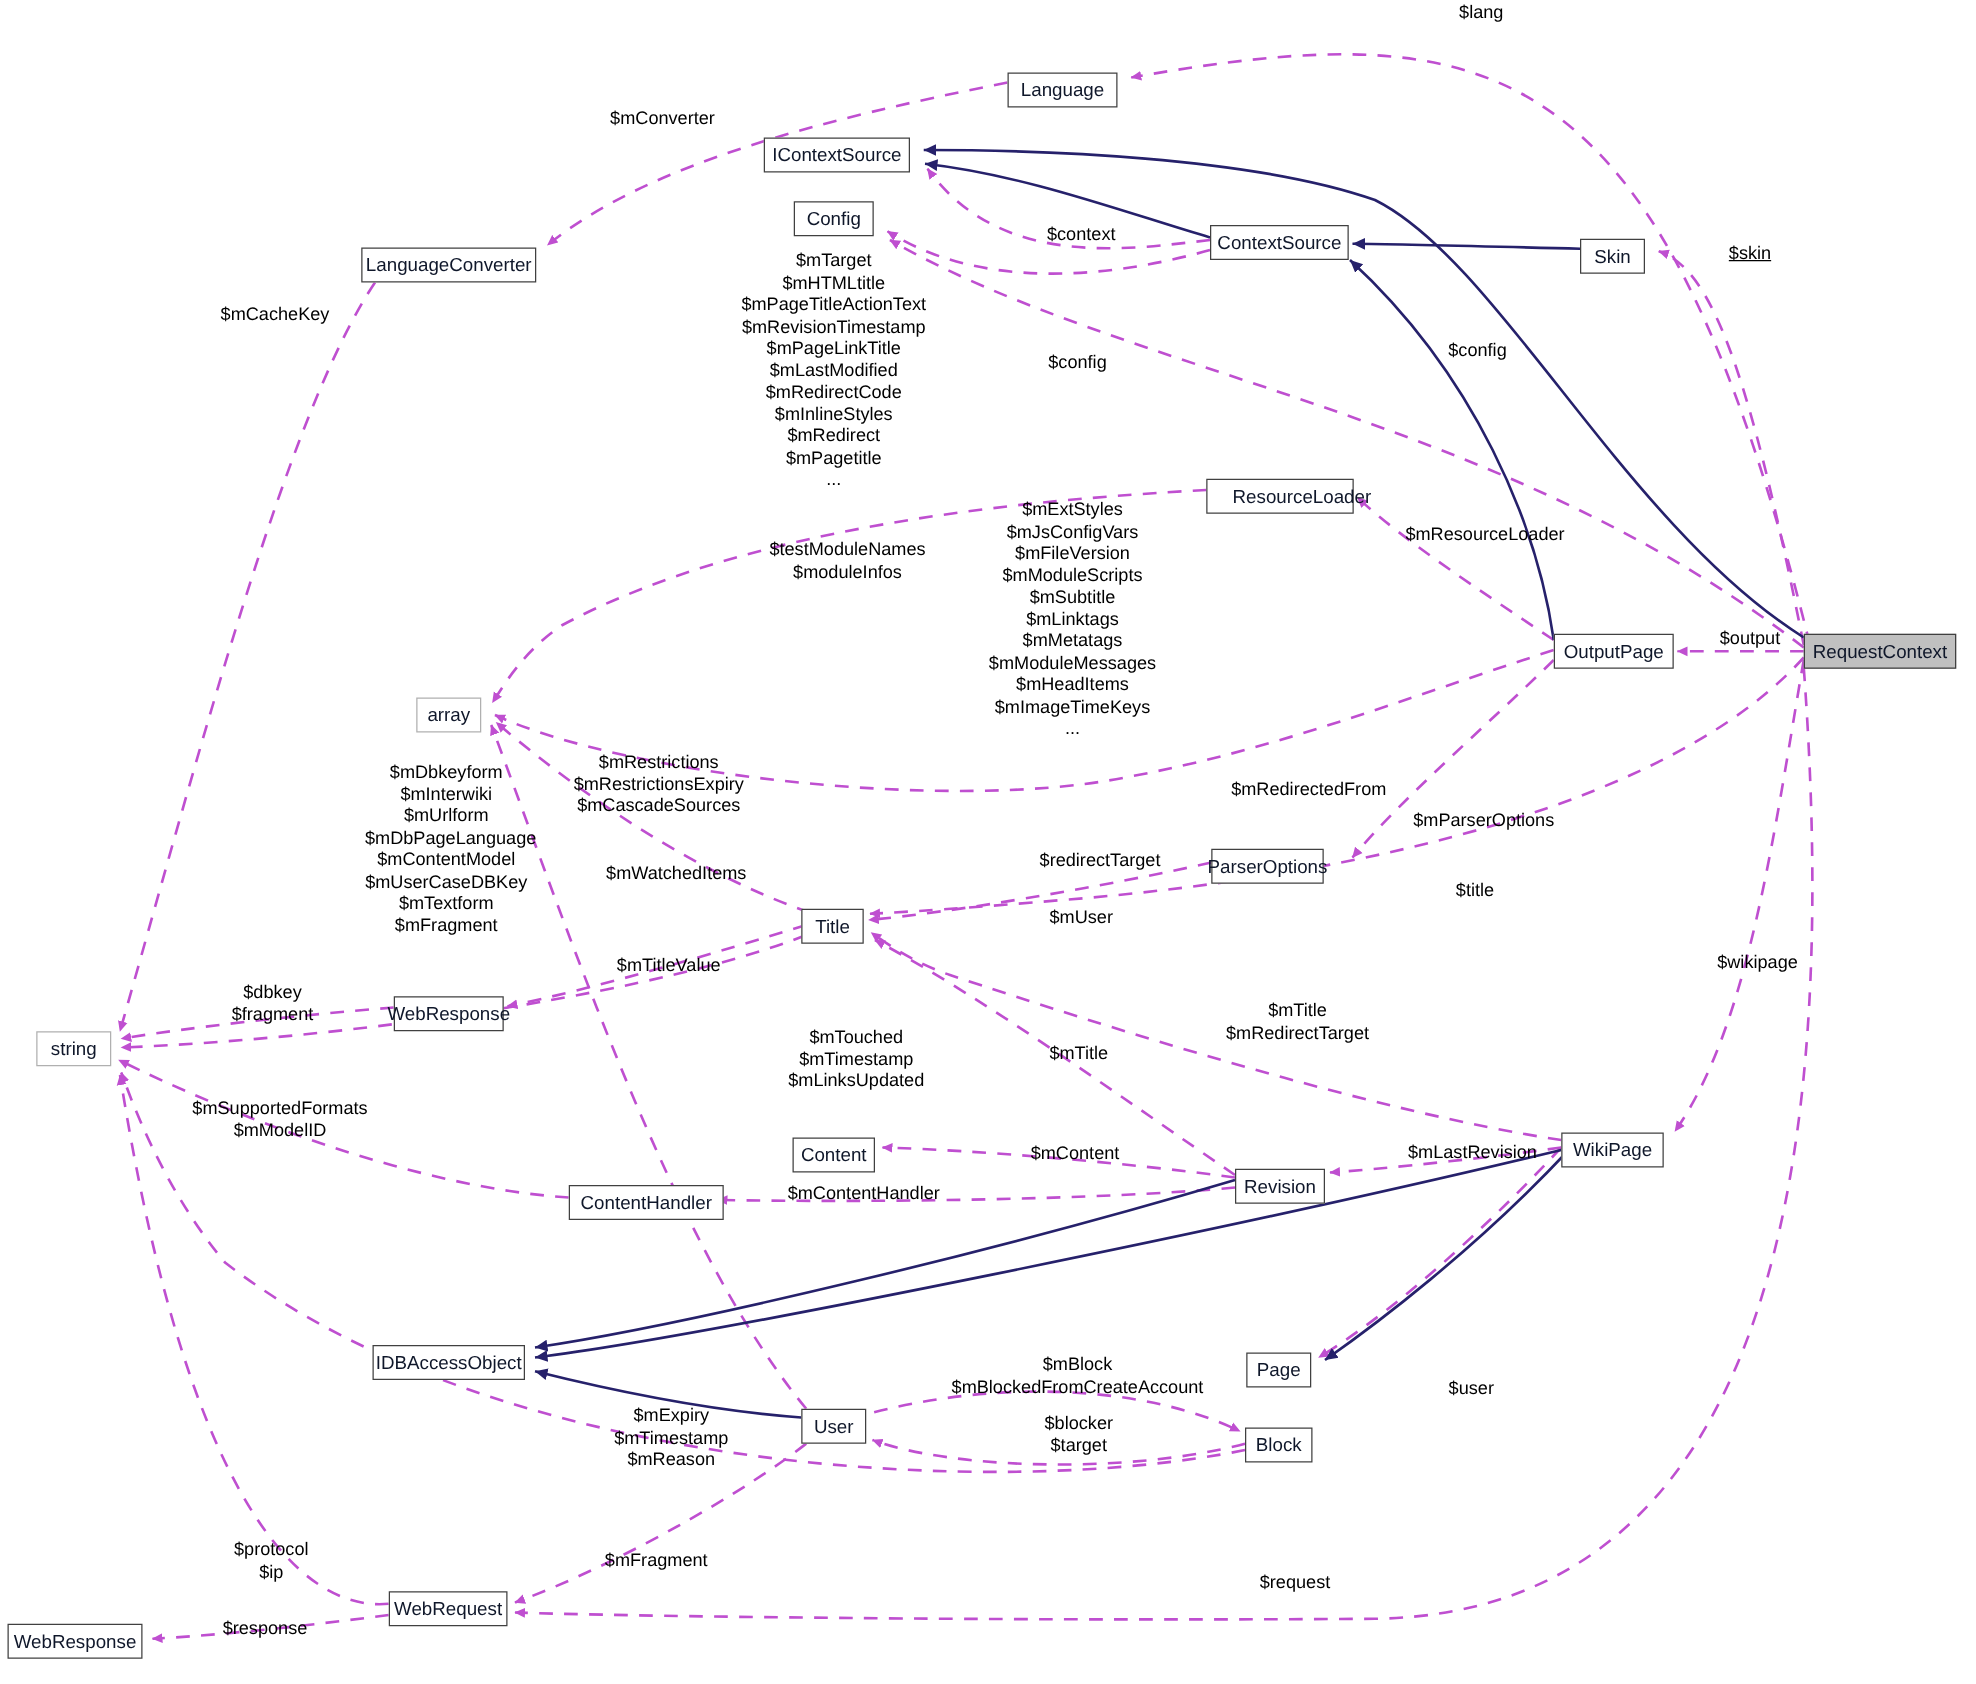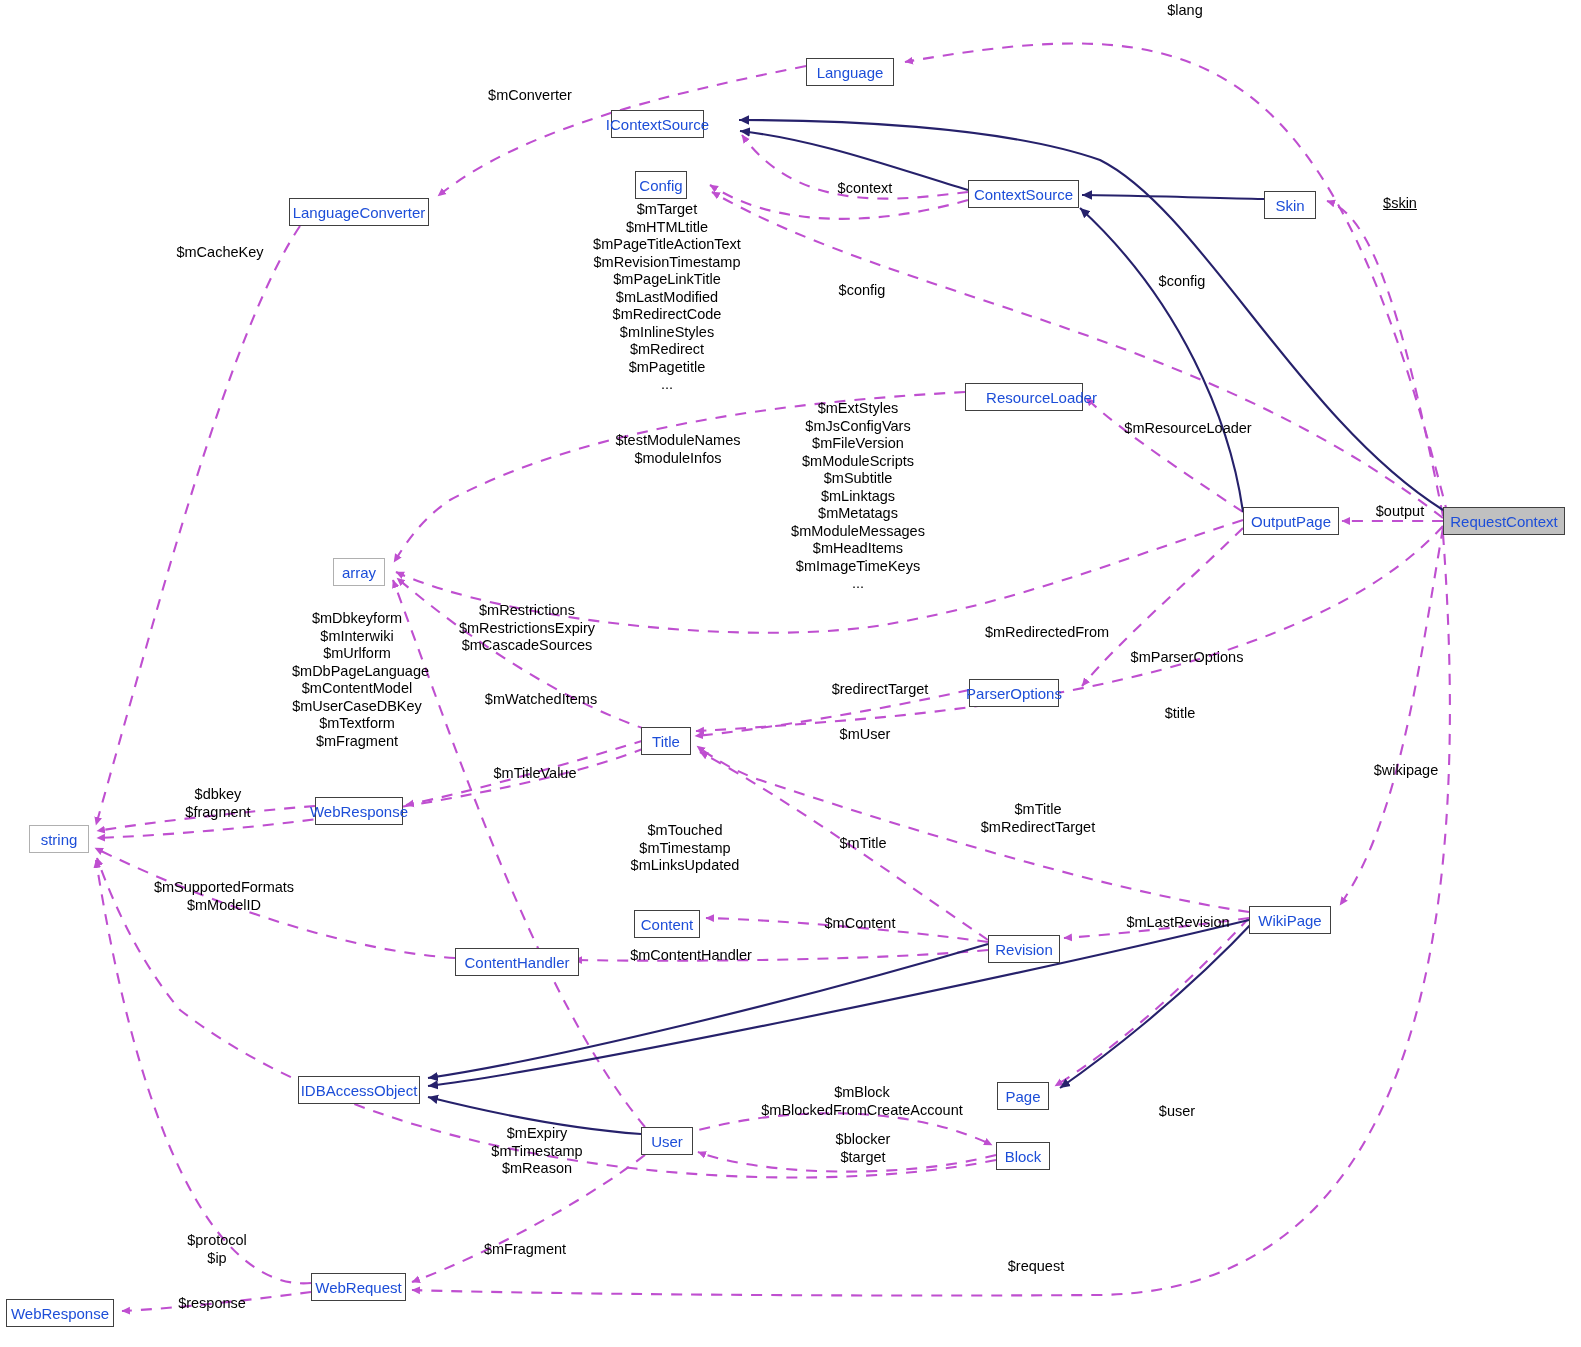--- a/index.html
+++ b/index.html
@@ -20,21 +20,21 @@
     left: 0;
     top: 0;
     width: 1581px;
     height: 1347px;
   }
   .node {
     position: absolute;
     box-sizing: border-box;
     border: 1px solid #404040;
     background: #ffffff;
-    color: #1d4ed8;
+    color: #0f172a;
     font-size: 15px;
     line-height: 1;
     display: flex;
     align-items: center;
     justify-content: center;
     white-space: nowrap;
     z-index: 5;
   }
   .node.builtin {
     border: 1px solid #b0b0b0;
@@ -124,22 +124,22 @@
       <path d="M1243,512 C1230,420 1180,300 1080,208"></path>
       <path d="M988,944 C800,1000 550,1060 428,1078"></path>
       <path d="M1249,920 C1000,980 560,1070 428,1086"></path>
       <path d="M641,1134 C560,1128 480,1110 428,1097"></path>
       <path d="M1255,920 C1180,1000 1100,1060 1060,1088"></path>
     </g>
   </svg>
 
   <div id="node-layer">
       <div class="node" style="left: 806px; top: 58px; width: 88px; height: 28px;">Language</div>
-      <div class="node" style="left: 611px; top: 110px; width: 93px; height: 28px;">IContextSource</div>
-      <div class="node" style="left: 635px; top: 171px; width: 52px; height: 28px;">Config</div>
+      <div class="node" style="left: 611px; top: 110px; width: 117px; height: 28px;">IContextSource</div>
+      <div class="node" style="left: 635px; top: 161px; width: 64px; height: 28px;">Config</div>
       <div class="node" style="left: 968px; top: 180px; width: 111px; height: 28px;">ContextSource</div>
       <div class="node" style="left: 1264px; top: 191px; width: 52px; height: 28px;">Skin</div>
       <div class="node" style="left: 289px; top: 198px; width: 140px; height: 28px;">LanguageConverter</div>
       <div class="node" style="left: 965px; top: 383px; width: 118px; height: 28px; padding-left: 35px;">ResourceLoader</div>
       <div class="node" style="left: 1243px; top: 507px; width: 96px; height: 28px;">OutputPage</div>
       <div class="node focus" style="left: 1443px; top: 507px; width: 122px; height: 28px;">RequestContext</div>
       <div class="node builtin" style="left: 333px; top: 558px; width: 52px; height: 28px;">array</div>
       <div class="node" style="left: 969px; top: 679px; width: 90px; height: 28px;">ParserOptions</div>
       <div class="node" style="left: 641px; top: 727px; width: 50px; height: 28px;">Title</div>
       <div class="node" style="left: 315px; top: 797px; width: 88px; height: 28px;">WebResponse</div>

